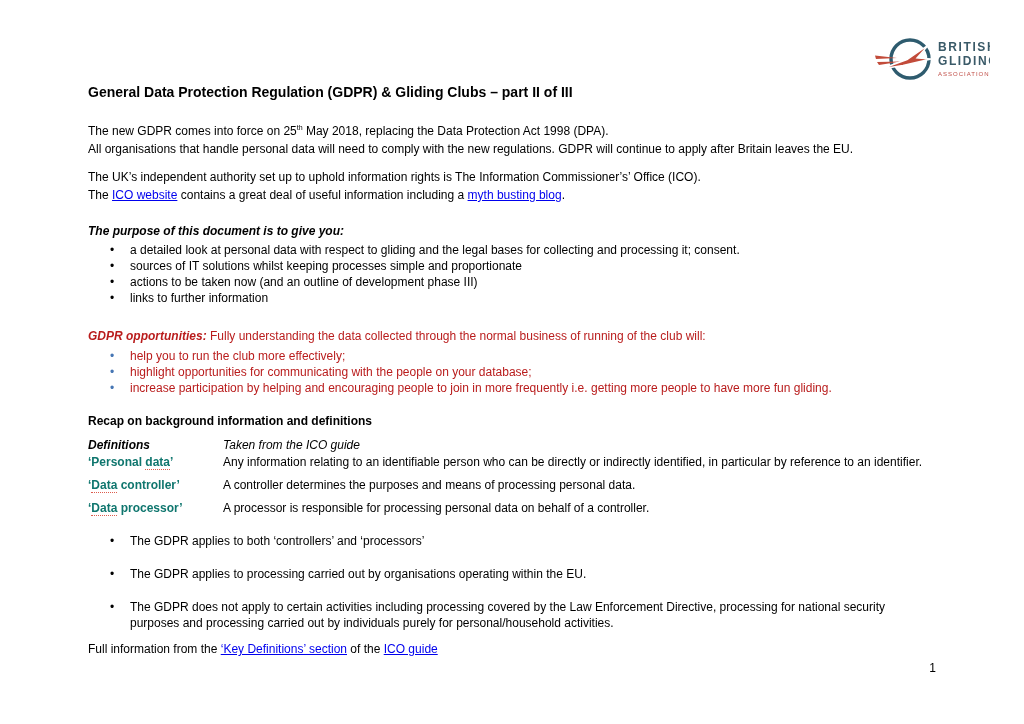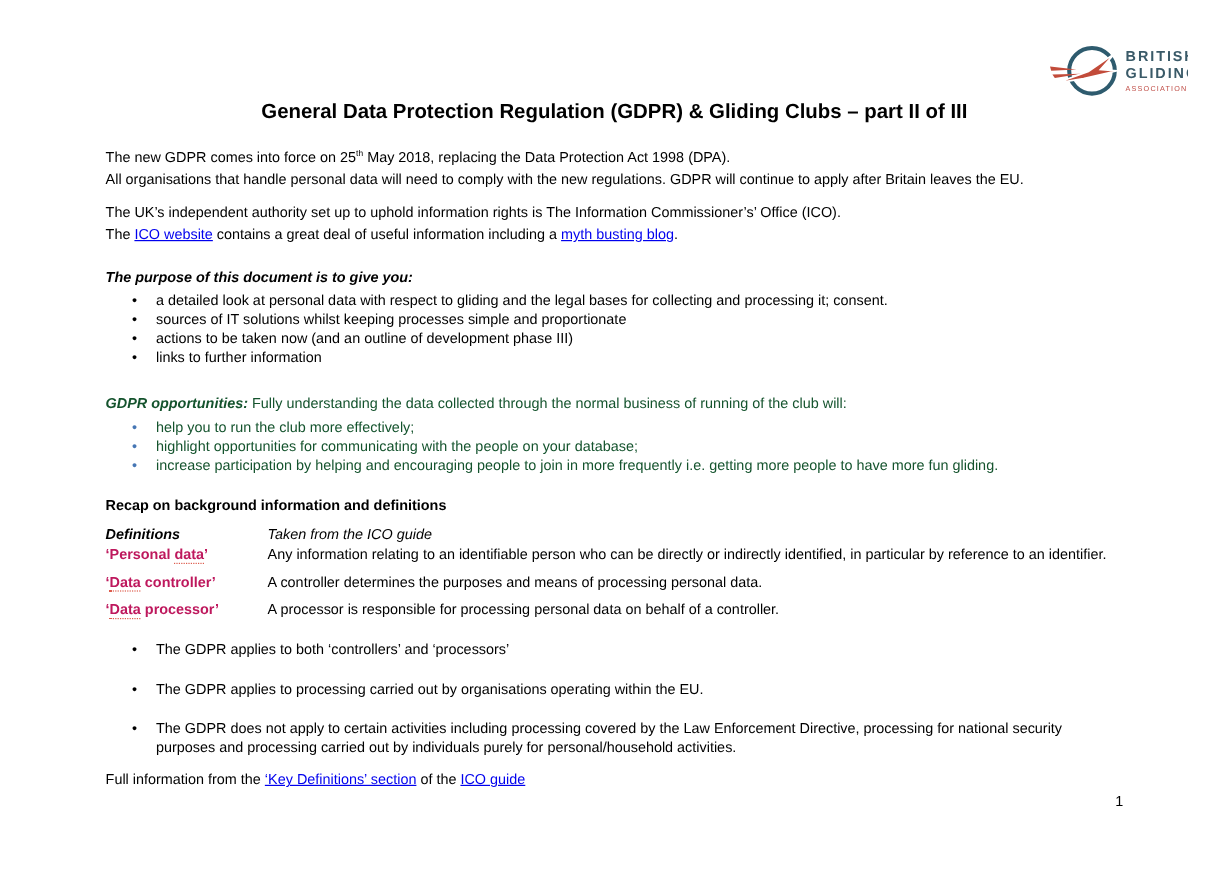--- a/index.html
+++ b/index.html
@@ -7,43 +7,43 @@
     position:relative;
     width:1024px;height:724px;
     background:#ffffff;
     font-family:"Liberation Sans","DejaVu Sans",sans-serif;
     font-size:12px;color:#000;
     box-sizing:border-box;
     padding:84px 88px 0 88px;
     overflow:hidden;
   }
   .logo{position:absolute;top:32px;right:34px;width:116px;height:54px;}
-  .doc-title{font-size:17px;font-weight:bold;text-align:center;margin:0;line-height:17px;}
+  .doc-title{font-size:14px;font-weight:bold;margin:0;line-height:17px;}
   p{margin:0;line-height:18px;}
   .intro-p1{margin-top:21px;}
   .intro-p2{margin-top:10px;}
   sup{font-size:7px;vertical-align:super;line-height:0;}
   a.link{color:#0000ee;text-decoration:underline;cursor:pointer;}
   .purpose-h{margin-top:19px;font-weight:bold;font-style:italic;line-height:16px;}
   ul.blist{list-style:none;margin:3px 0 0 0;padding:0 0 0 22px;}
   ul.blist li{position:relative;padding-left:20px;line-height:16px;}
   ul.blist li::before{content:"\2022";position:absolute;left:0;top:0;}
-  .blue{color:#14532d;}
+  .blue{color:#b91c1c;}
   .blue-h{margin-top:22px;line-height:17px;}
   .blue-h .lead{font-weight:bold;font-style:italic;}
   ul.blue li::before{color:#4676b4;}
   .recap-h{margin-top:17px;font-weight:bold;line-height:16px;}
   .defs{margin-top:8px;}
   .def-row{display:grid;grid-template-columns:135px 1fr;line-height:16px;}
   .def-row .term{font-weight:bold;}
   .def-head .c1{font-weight:bold;font-style:italic;}
   .def-head .c2{font-style:italic;}
   .def-row + .def-row{margin-top:1px;}
   .def-row.gap{margin-top:7px;}
-  .term.blue{color:#be185d;}
+  .term.blue{color:#0f766e;}
   .squiggle{border-bottom:1px dotted rgba(217,74,58,0.9);}
   .final-list{margin-top:11px !important;}
   .final-list li{margin-top:17px;}
   .footer-line{margin-top:10px;line-height:16px;}
   .page-number{position:absolute;top:660px;right:88px;font-size:12px;line-height:16px;}
   .logo-svg text{font-family:"Liberation Sans","DejaVu Sans",sans-serif;}
 </style>
 </head>
 <body>
 

